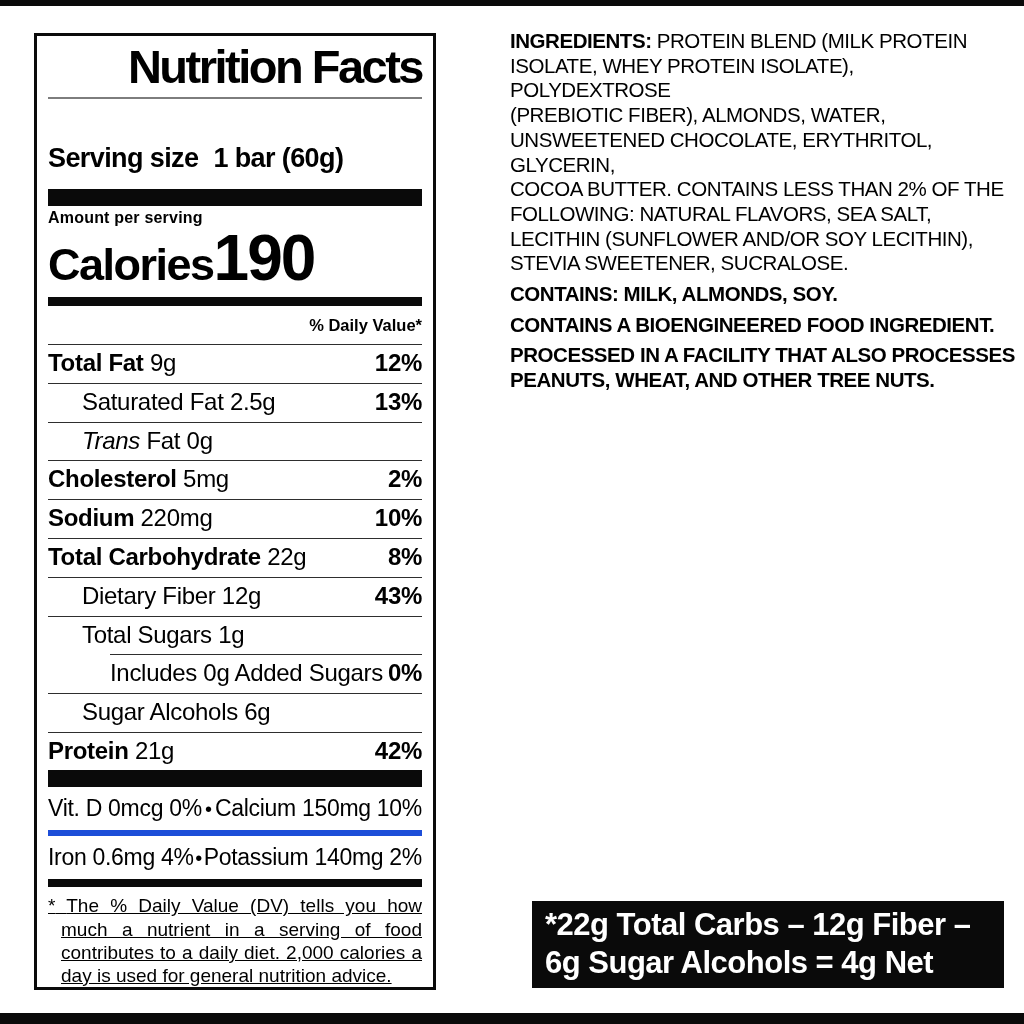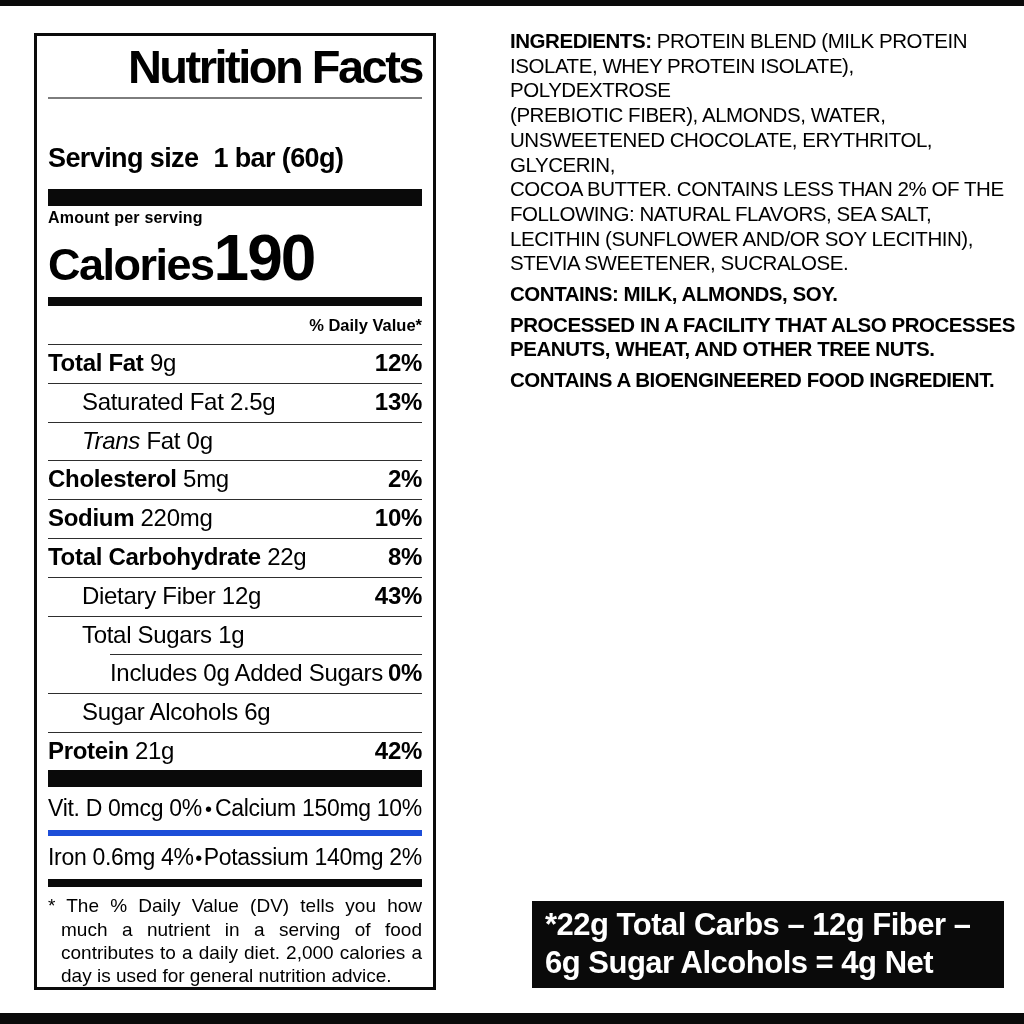--- a/index.html
+++ b/index.html
@@ -85,21 +85,21 @@
   }
   .micro-row.ruled { border-top: 6px solid #1d4ed8; }
   .micro-left { flex: 0 0 auto; }
   .micro-bullet { flex: 1 1 auto; text-align: center; font-size: 20px; }
   .micro-right { flex: 0 0 auto; }
 
   .footnote {
     margin-top: 7px;
     font-size: 19px; line-height: 1.22;
     text-align: justify;
-    padding-left: 13px; text-indent: -13px;
+    padding-left: 13px; text-indent: -13px; text-decoration: underline;
   }
 
   
   .ing-wrap {
     position: absolute; left: 510px; top: 29px; width: 506px;
     font-size: 20.5px; line-height: 24.7px;
     letter-spacing: -0.45px;
   }
   .ing-p { white-space: pre-line; margin-bottom: 6px; }
   .ing-p .lead { font-weight: bold; }
@@ -218,20 +218,20 @@
   <div class="ing-wrap">
     <p class="ing-p"><span class="lead">INGREDIENTS:</span><span> PROTEIN BLEND (MILK PROTEIN
 ISOLATE, WHEY PROTEIN ISOLATE), POLYDEXTROSE
 (PREBIOTIC FIBER), ALMONDS, WATER,
 UNSWEETENED CHOCOLATE, ERYTHRITOL, GLYCERIN,
 COCOA BUTTER. CONTAINS LESS THAN 2% OF THE
 FOLLOWING: NATURAL FLAVORS, SEA SALT,
 LECITHIN (SUNFLOWER AND/OR SOY LECITHIN),
 STEVIA SWEETENER, SUCRALOSE.</span></p>
     <p class="ing-p bold">CONTAINS: MILK, ALMONDS, SOY.</p>
+    <p class="ing-p bold">CONTAINS A BIOENGINEERED FOOD INGREDIENT.</p>
     <p class="ing-p bold">PROCESSED IN A FACILITY THAT ALSO PROCESSES
 PEANUTS, WHEAT, AND OTHER TREE NUTS.</p>
-    <p class="ing-p bold">CONTAINS A BIOENGINEERED FOOD INGREDIENT.</p>
   </div>
 
   <div class="netcarbs">*22g Total Carbs – 12g Fiber –
 6g Sugar Alcohols = 4g Net Carbs</div>
 </div>
 
 </body></html>

